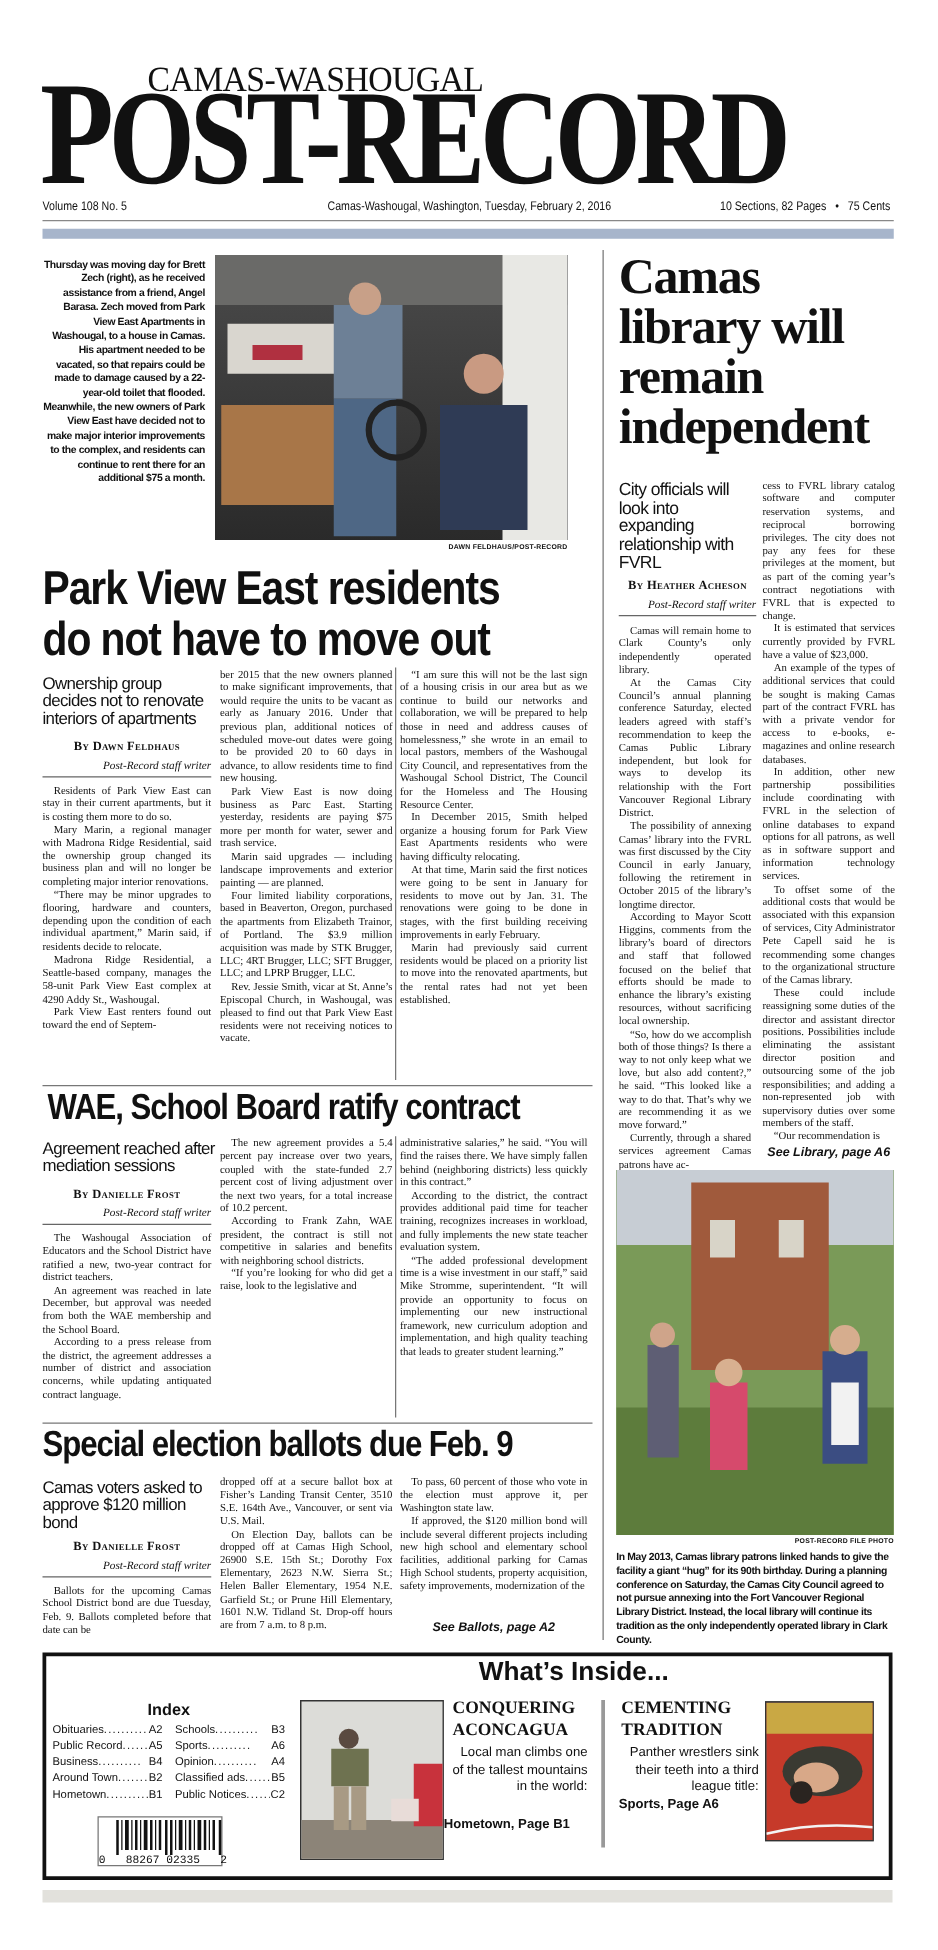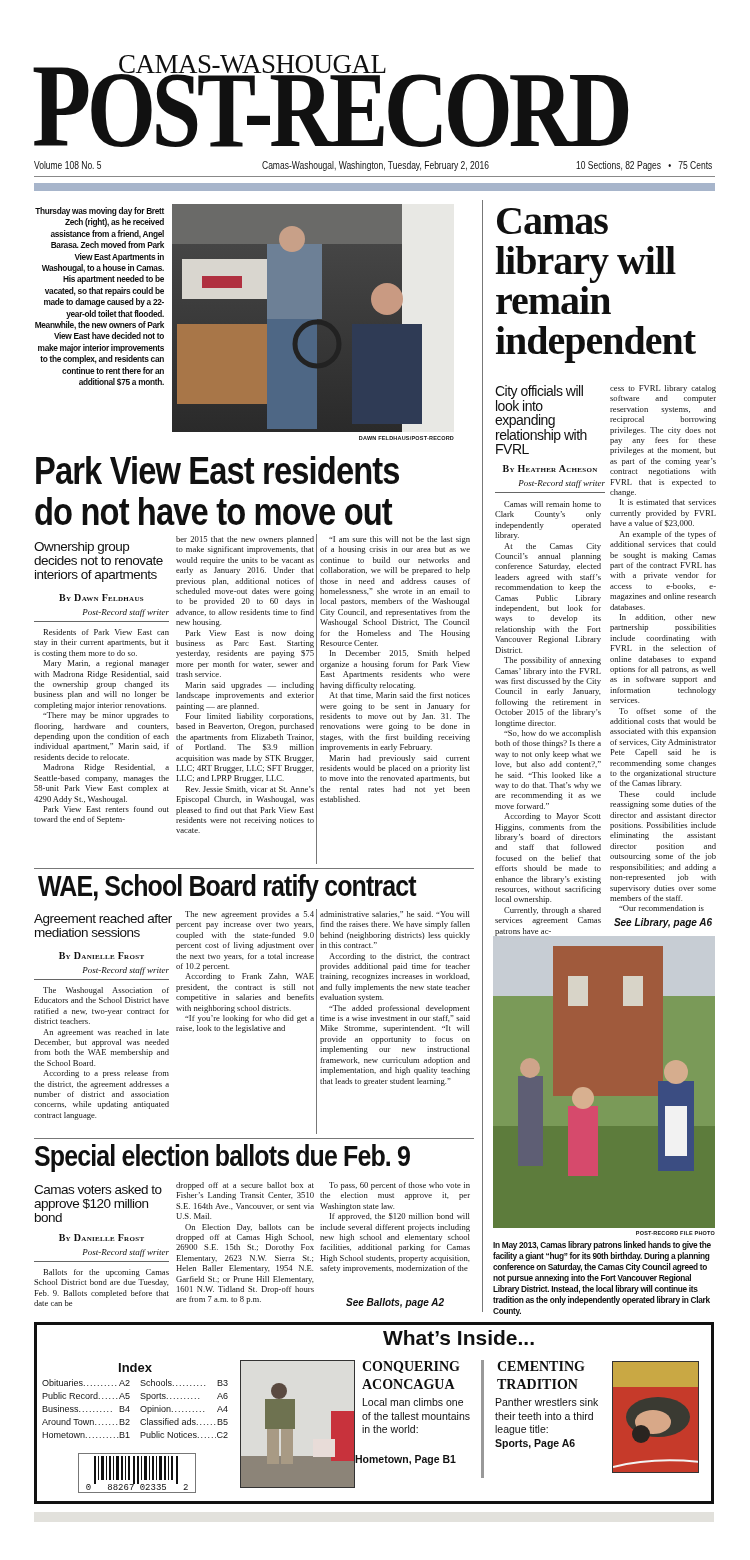--- a/index.html
+++ b/index.html
@@ -23,21 +23,21 @@
 .vline{width:1px;background:#777}
 .hline{height:1px;background:#777}
 .jump{font-family:"Liberation Sans",sans-serif;font-style:italic;font-weight:bold;font-size:10px;text-align:center}
 .lib-hed{left:495px;top:201px;width:220px;font-family:"Liberation Serif",serif;font-weight:bold;font-size:40px;line-height:40px;letter-spacing:-1px}
 .inside-box{left:34px;top:1322px;width:680px;height:182px;border:3px solid #111}
 .inside-title{left:34px;top:1326px;width:680px;text-align:center;font-family:"Liberation Sans",sans-serif;font-weight:bold;font-size:21px;padding-left:170px}
 .idx-title{font-family:"Liberation Sans",sans-serif;font-weight:bold;font-size:13px;text-align:center}
 .idx-item{font-family:"Liberation Sans",sans-serif;font-weight:normal;font-size:9px;line-height:13px;white-space:nowrap;display:flex}
 .idx-item .dots{flex:1;overflow:hidden;letter-spacing:1px}
 .teaser-hed{font-family:"Liberation Serif",serif;font-weight:bold;font-size:14px;line-height:18px;text-align:left}
-.teaser-text{font-family:"Liberation Sans",sans-serif;font-size:10.5px;line-height:13.5px;text-align:left}
+.teaser-text{font-family:"Liberation Sans",sans-serif;font-size:10.5px;line-height:13.5px;text-align:right}
 .teaser-ref{font-family:"Liberation Sans",sans-serif;font-weight:bold;font-size:10.5px;}
 .bottom-band{left:34px;top:1512px;width:680px;height:10px;background:#e2e1dc}
 </style>
 </head>
 <body>
 
 <div class="abs masthead-top">CAMAS-WASHOUGAL</div>
 <div class="abs masthead-main"><span class="bigp">P</span><span>OST-RECORD</span></div>
 <div class="abs meta" style="left:34px">Volume 108 No. 5</div>
 <div class="abs meta" style="left:262px">Camas-Washougal, Washington, Tuesday, February 2, 2016</div>
@@ -101,22 +101,22 @@
 <div class="abs vline" style="left:482px;top:200px;height:1112px"></div>
 
 <div class="abs lib-hed">Camas library will remain independent</div>
 <div class="abs deck" style="left:495px;top:384px;width:110px;font-size:14px;line-height:14.5px">City officials will look into expanding relationship with FVRL</div>
 <div class="abs byline" style="left:495px;top:463px;width:110px">By Heather Acheson</div>
 <div class="abs staff" style="left:495px;top:478px;width:110px">Post-Record staff writer</div>
 <div class="abs body" style="left:495px;top:499px;width:106px">
   <p>Camas will remain home to Clark County’s only independently operated library.</p>
   <p>At the Camas City Council’s annual planning conference Saturday, elected leaders agreed with staff’s recommendation to keep the Camas Public Library independent, but look for ways to develop its relationship with the Fort Vancouver Regional Library District.</p>
   <p>The possibility of annexing Camas’ library into the FVRL was first discussed by the City Council in early January, following the retirement in October 2015 of the library’s longtime director.</p>
+  <p>According to Mayor Scott Higgins, comments from the library’s board of directors and staff that followed focused on the belief that efforts should be made to enhance the library’s existing resources, without sacrificing local ownership.</p>
   <p>“So, how do we accomplish both of those things? Is there a way to not only keep what we love, but also add content?,” he said. “This looked like a way to do that. That’s why we are recommending it as we move forward.”</p>
-  <p>According to Mayor Scott Higgins, comments from the library’s board of directors and staff that followed focused on the belief that efforts should be made to enhance the library’s existing resources, without sacrificing local ownership.</p>
   <p>Currently, through a shared services agreement Camas patrons have ac-</p>
 </div>
 <div class="abs body" style="left:610px;top:383px;width:106px">
   <p style="text-indent:0">cess to FVRL library catalog software and computer reservation systems, and reciprocal borrowing privileges. The city does not pay any fees for these privileges at the moment, but as part of the coming year’s contract negotiations with FVRL that is expected to change.</p>
   <p>It is estimated that services currently provided by FVRL have a value of $23,000.</p>
   <p>An example of the types of additional services that could be sought is making Camas part of the contract FVRL has with a private vendor for access to e-books, e-magazines and online research databases.</p>
   <p>In addition, other new partnership possibilities include coordinating with FVRL in the selection of online databases to expand options for all patrons, as well as in software support and information technology services.</p>
   <p>To offset some of the additional costs that would be associated with this expansion of services, City Administrator Pete Capell said he is recommending some changes to the organizational structure of the Camas library.</p>
   <p>These could include reassigning some duties of the director and assistant director positions. Possibilities include eliminating the assistant director position and outsourcing some of the job responsibilities; and adding a non-represented job with supervisory duties over some members of the staff.</p>
   <p>“Our recommendation is</p>
@@ -147,21 +147,21 @@
 <div class="abs hed-sans" style="left:38px;top:872px;font-size:29px;transform:scaleX(0.86);transform-origin:left top">WAE, School Board ratify contract</div>
 <div class="abs deck" style="left:34px;top:912px;width:140px">Agreement reached after mediation sessions</div>
 <div class="abs byline" style="left:34px;top:950px;width:135px">By Danielle Frost</div>
 <div class="abs staff" style="left:34px;top:965px;width:135px">Post-Record staff writer</div>
 <div class="abs body" style="left:34px;top:985px;width:135px">
   <p>The Washougal Association of Educators and the School District have ratified a new, two-year contract for district teachers.</p>
   <p>An agreement was reached in late December, but approval was needed from both the WAE membership and the School Board.</p>
   <p>According to a press release from the district, the agreement addresses a number of district and association concerns, while updating antiquated contract language.</p>
 </div>
 <div class="abs body" style="left:176px;top:909px;width:138px">
-  <p>The new agreement provides a 5.4 percent pay increase over two years, coupled with the state-funded 9.0 percent cost of living adjustment over the next two years, for a total increase of 10.2 percent.</p>
+  <p>The new agreement provides a 5.4 percent pay increase over two years, coupled with the state-funded 2.7 percent cost of living adjustment over the next two years, for a total increase of 10.2 percent.</p>
   <p>According to Frank Zahn, WAE president, the contract is still not competitive in salaries and benefits with neighboring school districts.</p>
   <p>“If you’re looking for who did get a raise, look to the legislative and</p>
 </div>
 <div class="abs vline" style="left:316px;top:909px;height:225px"></div>
 <div class="abs body" style="left:320px;top:909px;width:150px">
   <p style="text-indent:0">administrative salaries,” he said. “You will find the raises there. We have simply fallen behind (neighboring districts) less quickly in this contract.”</p>
   <p>According to the district, the contract provides additional paid time for teacher training, recognizes increases in workload, and fully implements the new state teacher evaluation system.</p>
   <p>“The added professional development time is a wise investment in our staff,” said Mike Stromme, superintendent. “It will provide an opportunity to focus on implementing our new instructional framework, new curriculum adoption and implementation, and high quality teaching that leads to greater student learning.”</p>
 </div>
 
@@ -233,21 +233,21 @@
       <span>Classified ads</span>
       <span class="dots">..........</span>
       <span>B5</span>
     </div>
   <div class="idx-item">
       <span>Public Notices</span>
       <span class="dots">..........</span>
       <span>C2</span>
     </div>
 </div>
-<div class="abs" style="left:78px;top:1453px;width:118px;height:40px;border:1px solid #777;background:#fff">
+<div class="abs" style="left:78px;top:1453px;width:100px;height:40px;border:1px solid #777;background:#fff">
   <svg width="114" height="28" style="display:block;margin:2px auto 0">
     <g fill="#111">
       <rect x="14" y="0" width="2" height="28"></rect>
         <rect x="18" y="0" width="1" height="24"></rect>
         <rect x="21" y="0" width="3" height="24"></rect>
         <rect x="26" y="0" width="1" height="24"></rect>
         <rect x="29" y="0" width="2" height="24"></rect>
         <rect x="33" y="0" width="1" height="24"></rect>
         <rect x="36" y="0" width="3" height="24"></rect>
         <rect x="41" y="0" width="2" height="24"></rect>

